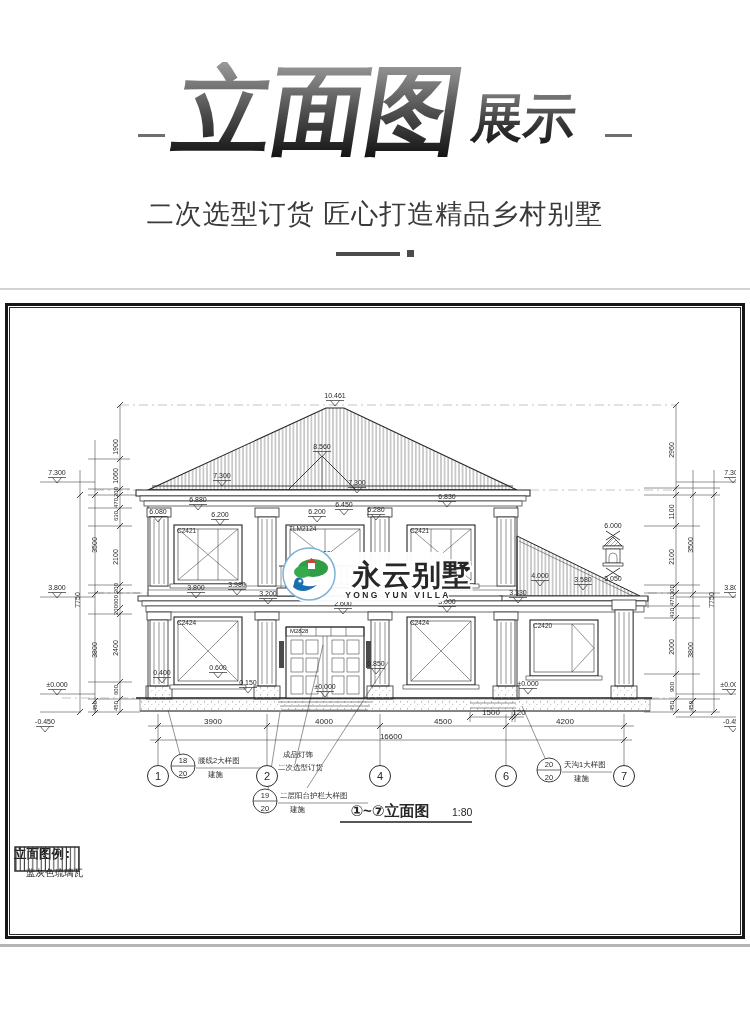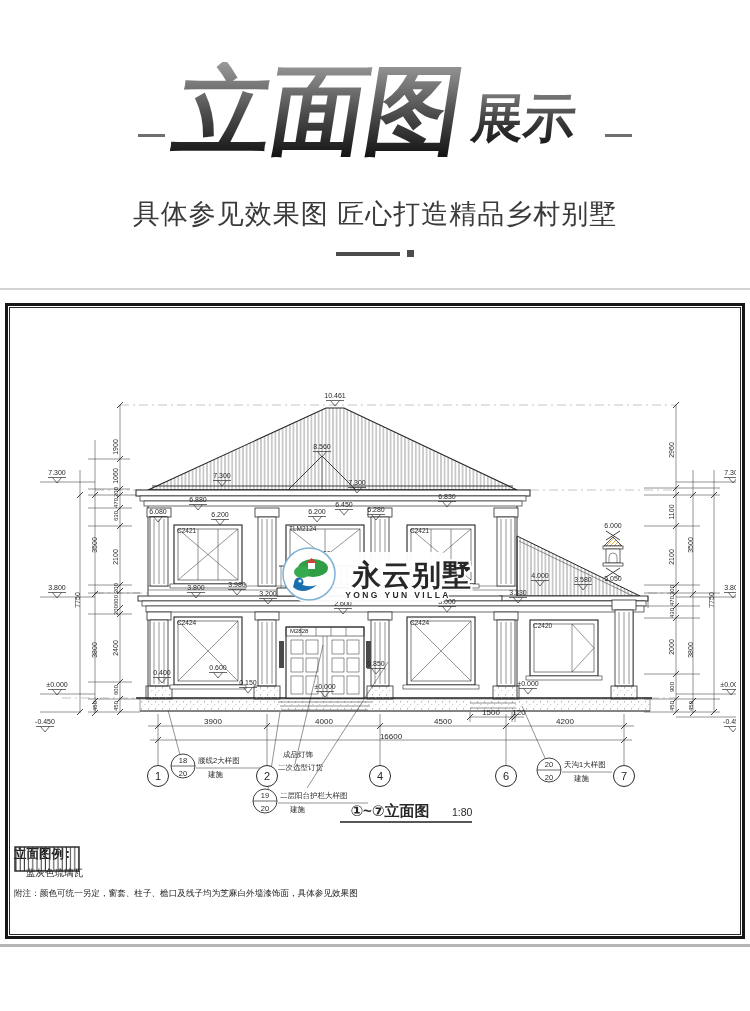--- a/index.html
+++ b/index.html
@@ -49,21 +49,21 @@
 <body>
 
 <div class="page">
 
   <div class="hdr">
     <div class="title-row">
       <span class="t-main">立面图</span><span class="t-sub">展示</span>
     </div>
     <div class="hdash l"></div>
     <div class="hdash r"></div>
-    <div class="subtitle">具体参见效果图 匠心打造精品乡村别墅</div>
+    <div class="subtitle">二次选型订货 匠心打造精品乡村别墅</div>
     <div class="divider">
       <span class="bar"></span><span class="dot"></span>
     </div>
   </div>
   <div class="rule-top"></div>
 
   <div class="frame">
     <svg width="728" height="624" viewBox="8 306 728 624">
       <defs>
         <pattern id="pv" width="3.6" height="10" patternUnits="userSpaceOnUse">
@@ -476,18 +476,17 @@
         <svg width="66" height="26">
           <defs>
               <pattern id="lv" width="4.2" height="26" patternUnits="userSpaceOnUse">
                 <path d="M2 0V26" stroke="#3c3c3c" stroke-width="1"></path>
               </pattern>
             </defs>
           <rect x="1" y="1" width="64" height="24" fill="url(#lv)" stroke="#222" stroke-width="1.4"></rect>
         </svg>
         <span class="lg-label">蓝灰色琉璃瓦</span>
       </div>
-      <div class="lg-note">附注：颜色可统一另定，窗套、柱子、檐口及线子均为芝麻白外墙漆饰面，具体参见效果图</div>
     </div>
   </div>
 
   <div class="rule-bot"></div>
 </div>
 
 </body></html>

